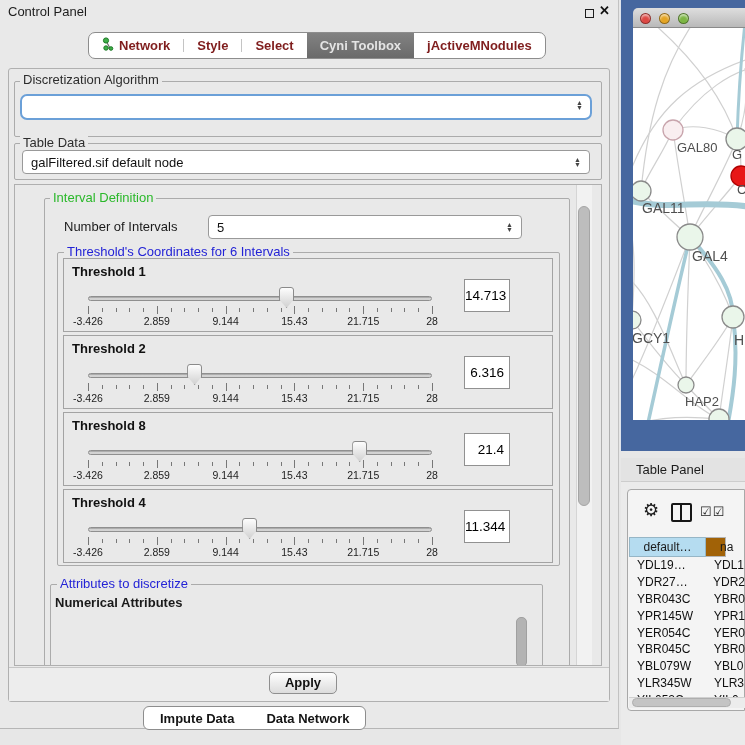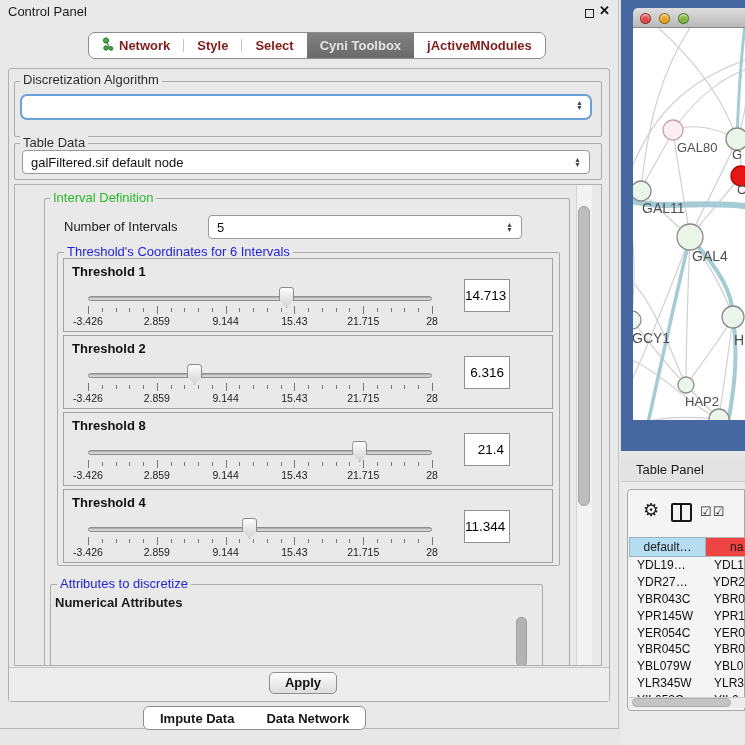--- a/index.html
+++ b/index.html
@@ -91,21 +91,21 @@
   #tp-titlebar{left:621px;top:458px;width:124px;height:24px;background:#e3e3e3;border-bottom:1px solid #cdcdcd;}
   #tp-title{left:636px;top:462px;font-size:13px;color:#1c1c1c;}
   #tp-bg{left:621px;top:482px;width:124px;height:263px;background:#ebebeb;}
   #tp-panel{left:627px;top:489px;width:118px;height:222px;background:#f4f4f4;border:1px solid #a8a8a8;border-radius:4px 0 0 4px;}
   #tp-gear{left:643px;top:501px;font-size:18px;color:#1e1e1e;line-height:18px;}
   #tp-cols{left:671px;top:503px;width:21px;height:19px;border:2px solid #161616;border-radius:2px;background:#f4f4f4;}
   #tp-cols i{position:absolute;left:7px;top:0;bottom:0;width:2px;background:#161616;}
   #tp-checks{left:700px;top:504px;font-size:13px;color:#222;letter-spacing:1px;}
   .tp-hcell{position:absolute;top:537px;height:20px;font-size:12px;color:#1a1a1a;line-height:19px;}
   #tp-h1{left:629px;width:77px;background:#b5dcf0;border:1px solid #96b6c6;text-align:center;}
-  #tp-h2{left:706px;width:40px;background:#ef4444;border:1px solid #b5b5b5;border-left:none;padding-left:24px;}
+  #tp-h2{left:706px;width:20px;background:#a16207;border:1px solid #b5b5b5;border-left:none;padding-left:14px;}
   #tp-rows{left:629px;top:557px;width:116px;height:140px;overflow:hidden;}
   .tp-row{display:flex;height:16.9px;font-size:12px;color:#101010;line-height:16.9px;}
   .tp-c1{width:77px;padding-left:8px;white-space:nowrap;}
   .tp-c2{padding-left:8px;white-space:nowrap;}
   #tp-hscroll{left:629px;top:697px;width:116px;height:11px;background:#ececec;border-top:1px solid #d0d0d0;}
   #tp-hthumb{left:632px;top:698px;width:99px;height:9px;background:#c4c4c4;border:1px solid #aeaeae;border-radius:5px;}
 
   .lg-green{color:#2ab82a;}
   .lg-blue{color:#2323d6;}
   .lg-dark{color:#2d2d2d;}

